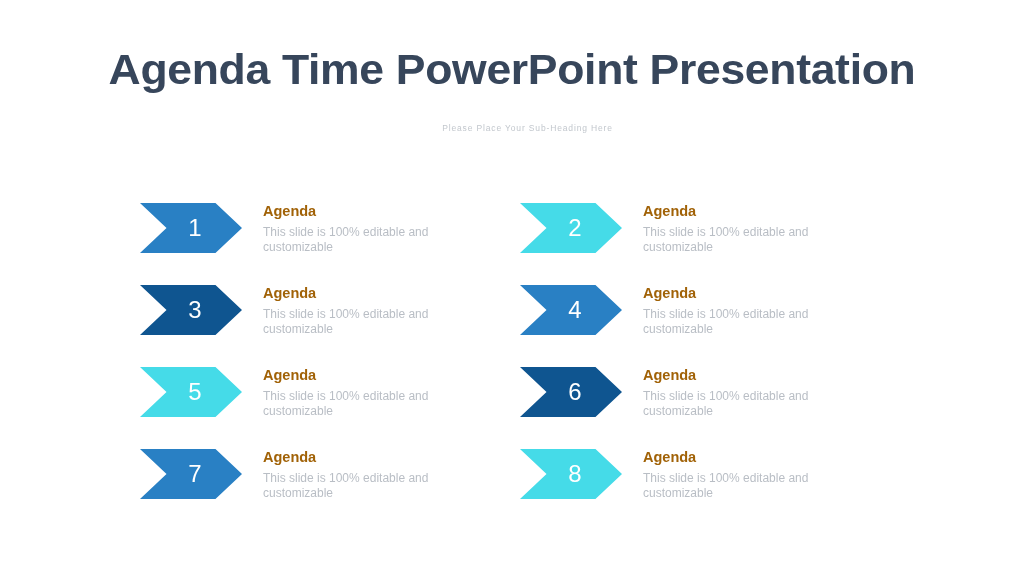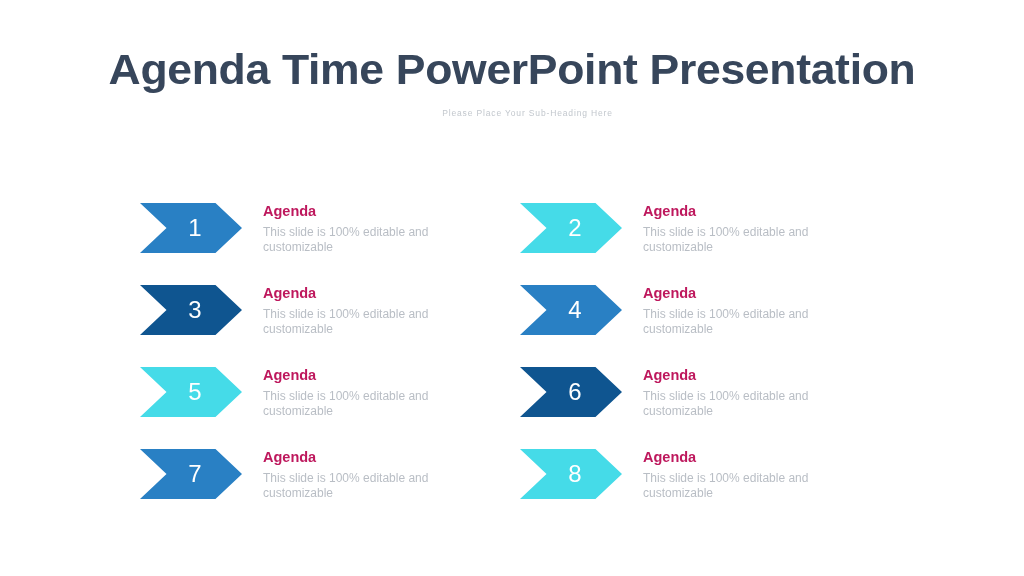--- a/index.html
+++ b/index.html
@@ -35,21 +35,21 @@
     font-size: 42px;
     line-height: 52px;
     font-weight: bold;
     color: #37465b;
     letter-spacing: -0.3px;
     transform: scaleX(1.06);
     transform-origin: center center;
     white-space: nowrap;
   }
   .slide-subtitle {
-    margin: 12px 0 0 0;
+    margin: 27px 0 0 0;
     font-family: "Liberation Sans", sans-serif;
     font-size: 8.5px;
     line-height: 11px;
     font-weight: normal;
     color: #c2c7cd;
     letter-spacing: 0.85px;
     white-space: nowrap;
     padding-left: 31px;
   }
 
@@ -106,21 +106,21 @@
     flex: 1 1 auto;
     padding-left: 21px;
     padding-top: 6px;
   }
   .item-heading {
     margin: 0;
     font-family: "Liberation Sans", sans-serif;
     font-size: 14.5px;
     line-height: 19px;
     font-weight: bold;
-    color: #be185d;
+    color: #a16207;
   }
   .item-body {
     margin: 4px 0 0 0;
     font-family: "Liberation Sans", sans-serif;
     font-size: 12px;
     line-height: 15px;
     font-weight: normal;
     color: #b9bec5;
     max-width: 180px;
   }

